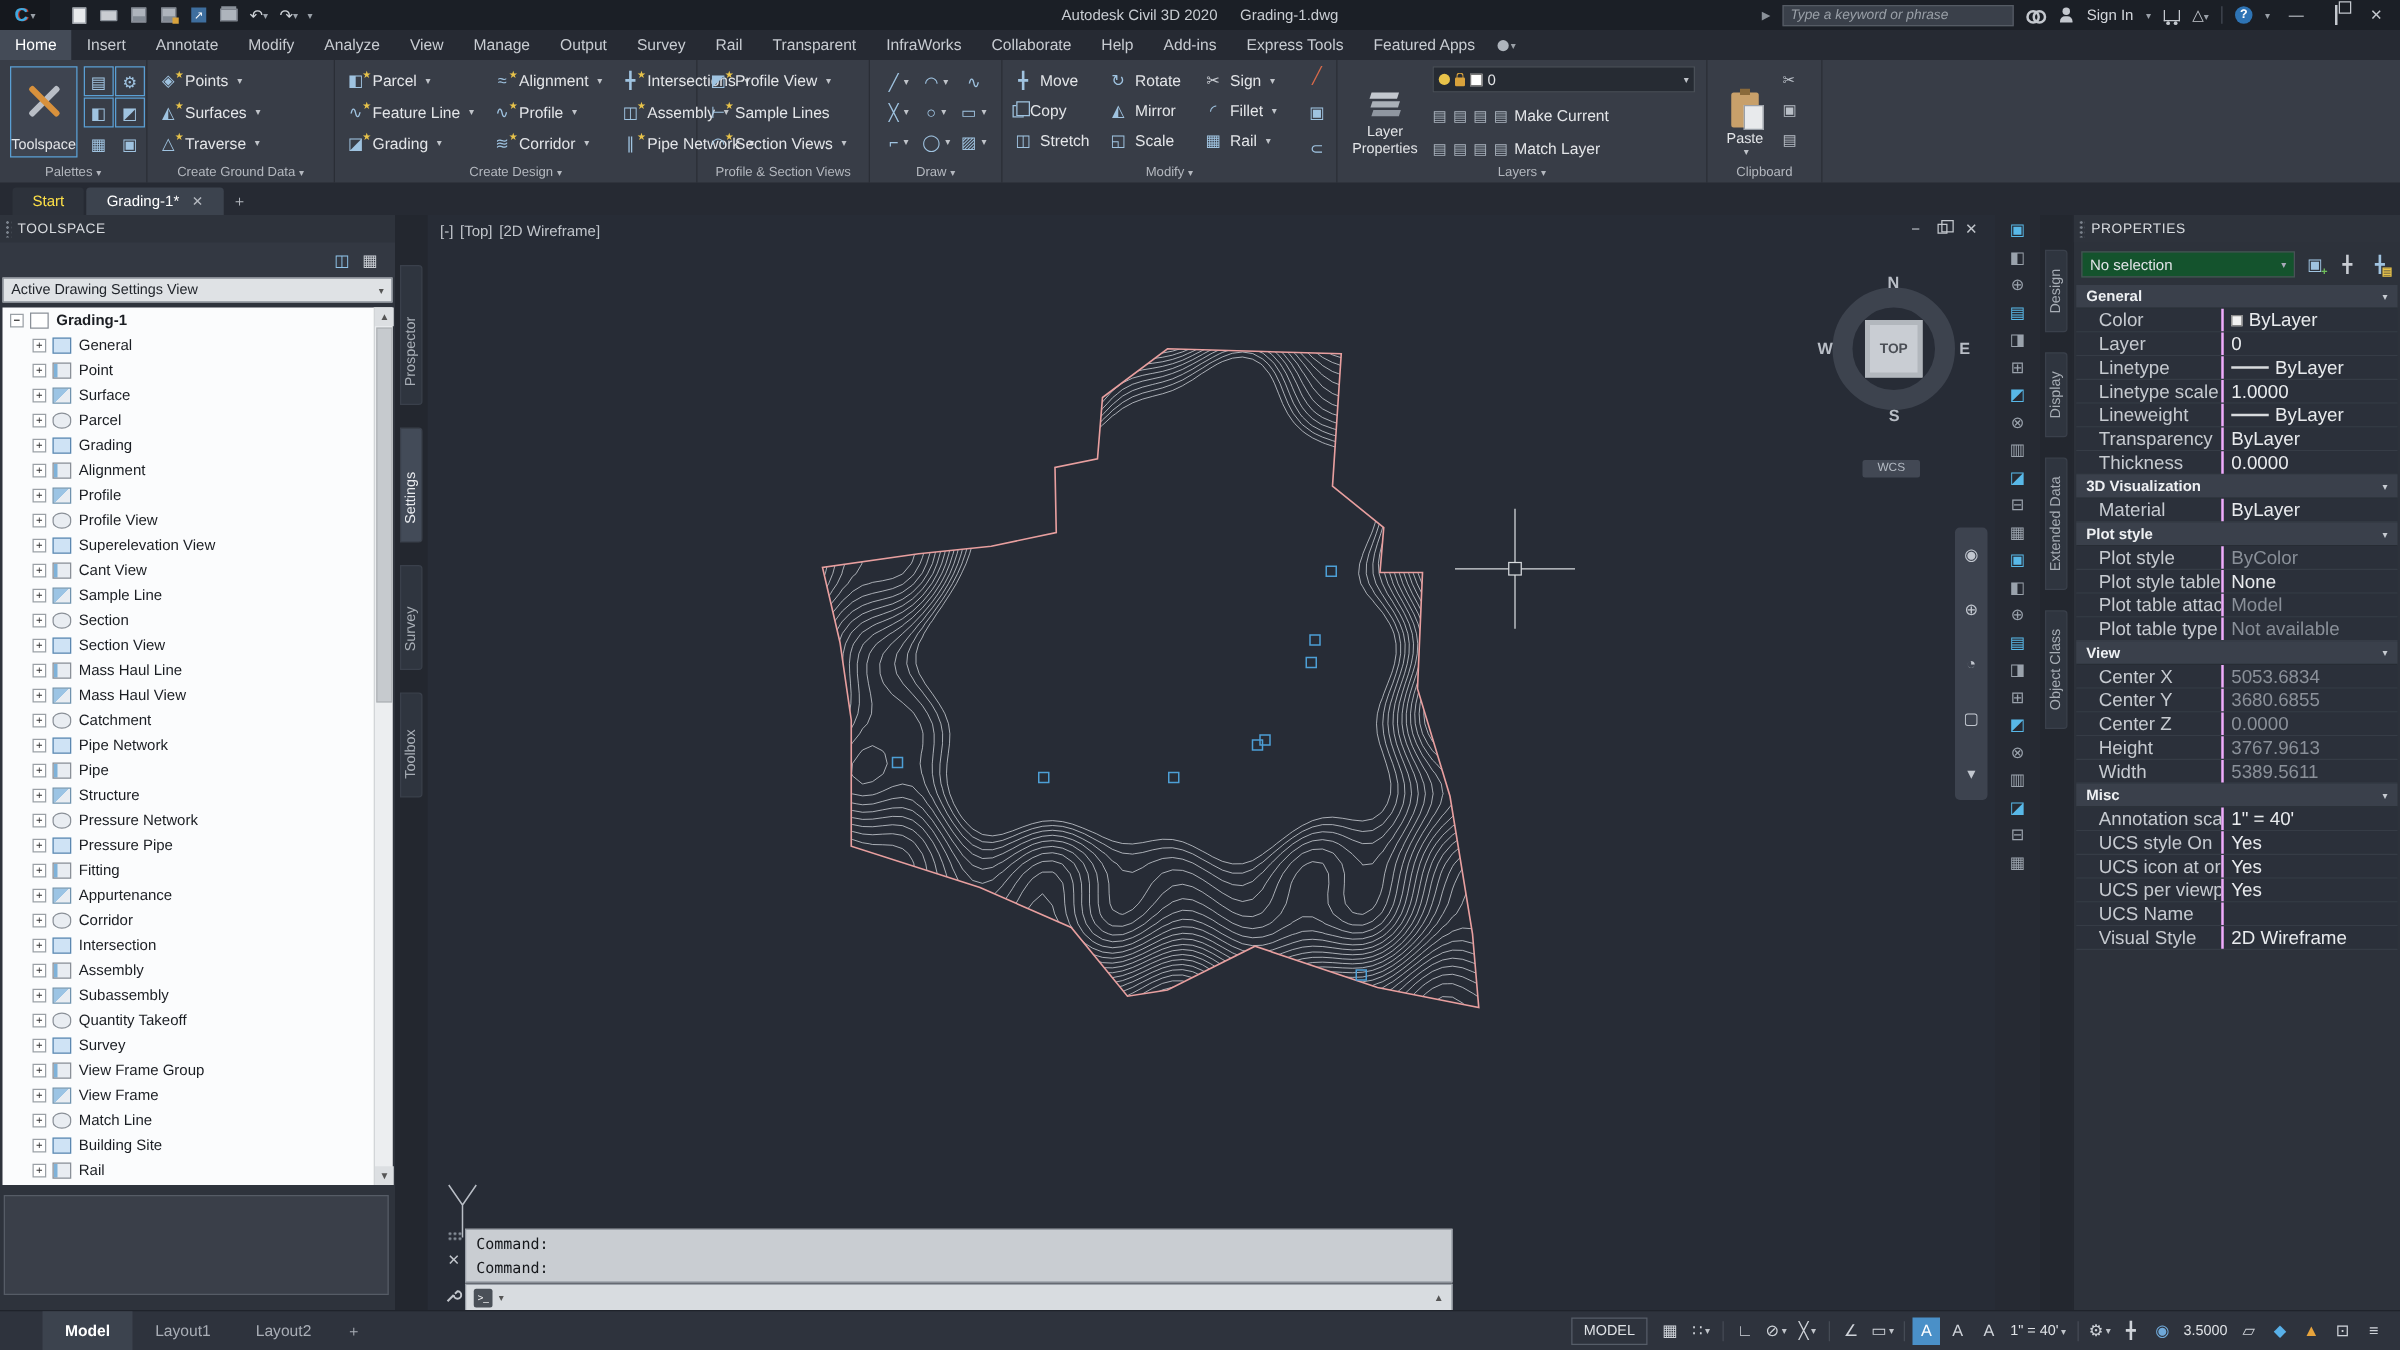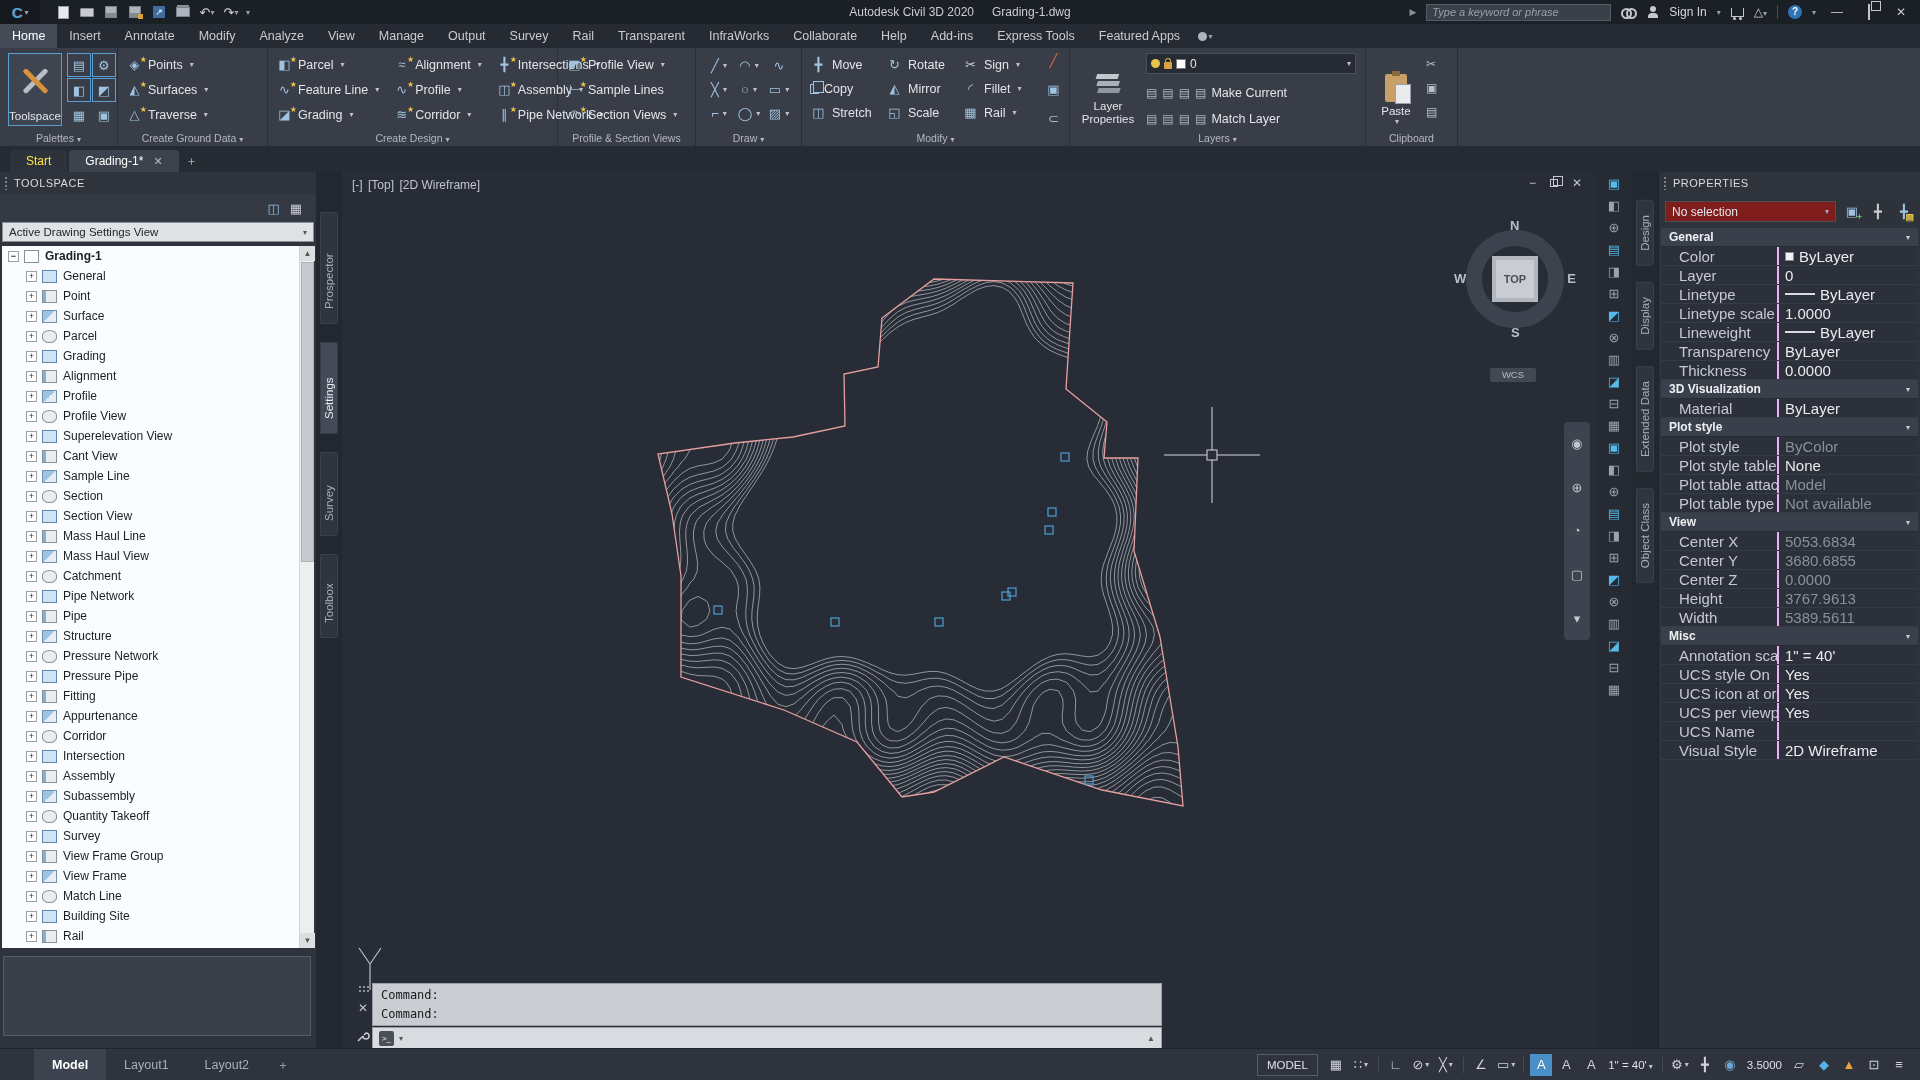--- a/index.html
+++ b/index.html
@@ -150,21 +150,21 @@
   #navbar span{font-size:13px}
 
   
   #right-strip{position:absolute;left:1596px;top:172px;width:36px;height:876px;background:#262a33;z-index:20;display:flex;flex-direction:column;align-items:center;padding-top:4px;gap:7px}
   #right-strip span{font-size:13px;line-height:15px}
   #prop-sidetabs{position:absolute;left:1632px;top:172px;width:26px;height:876px;background:#23272f;z-index:20;display:flex;flex-direction:column;align-items:center;padding-top:28px;gap:16px}
 
   
   #properties{position:absolute;left:1658px;top:172px;width:262px;height:876px;background:#2d323b;z-index:20;border-left:1px solid #20242c}
   .prop-toolrow{display:flex;align-items:center;gap:6px;padding:7px 6px 6px 6px}
-  #prop-selector{flex:1;height:21px;background:#7f1d1d;border:1px solid #4a5058;color:#e3e5e9;font-size:12px;display:flex;align-items:center;padding:0 6px}
+  #prop-selector{flex:1;height:21px;background:#14532d;border:1px solid #4a5058;color:#e3e5e9;font-size:12px;display:flex;align-items:center;padding:0 6px}
   #prop-selector .cc{margin-left:auto;font-size:8px;color:#aab}
   .prop-ico{width:20px;height:20px;display:flex;align-items:center;justify-content:center;color:#9fc3e0;font-size:13px;position:relative}
   .prop-ico .plus{position:absolute;right:0;bottom:0;color:#6fbf5a;font-size:9px;font-weight:bold}
   .psec{margin:0 2px}
   .psec-h{height:19px;background:#3a404b;color:#eef0f3;font-weight:bold;font-size:12px;display:flex;align-items:center;padding:0 8px;border-bottom:1px solid #272c34}
   .psec-h .cc{margin-left:auto;font-size:8px;color:#c8ccd2;font-weight:normal}
   .prow{display:flex;height:19px;background:#2b303a;border-bottom:1px solid #363c46;font-size:15px;align-items:center}
   .prow .pl{width:116px;padding-left:18px;color:#c6cad0;overflow:hidden;white-space:nowrap}
   .prow .pv{flex:1;padding-left:6px;color:#e9ebee;border-left:2px solid #f0abfc;height:100%;display:flex;align-items:center;gap:5px;overflow:hidden;white-space:nowrap}
   .prow .pv.dimv{color:#8a9099}

